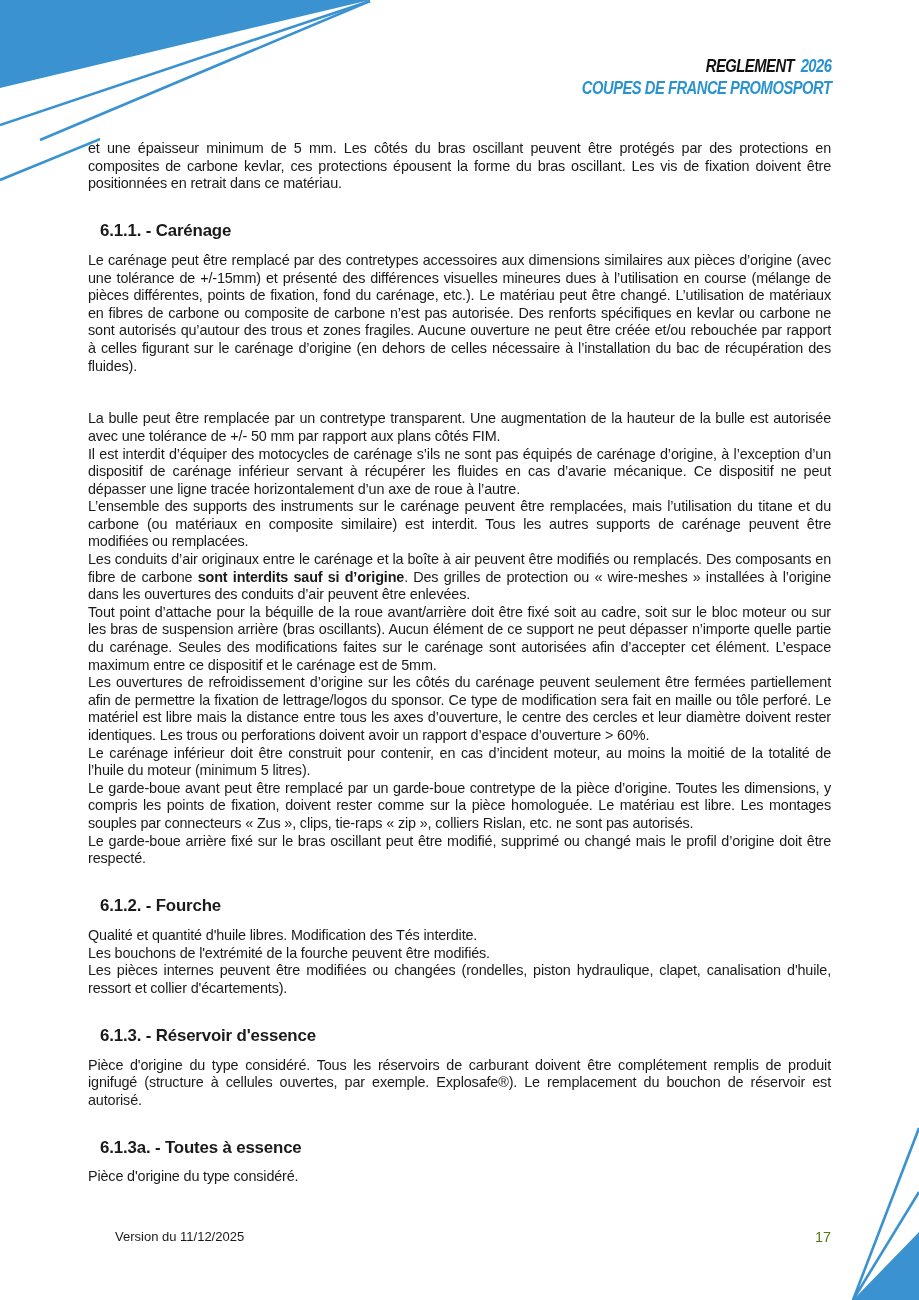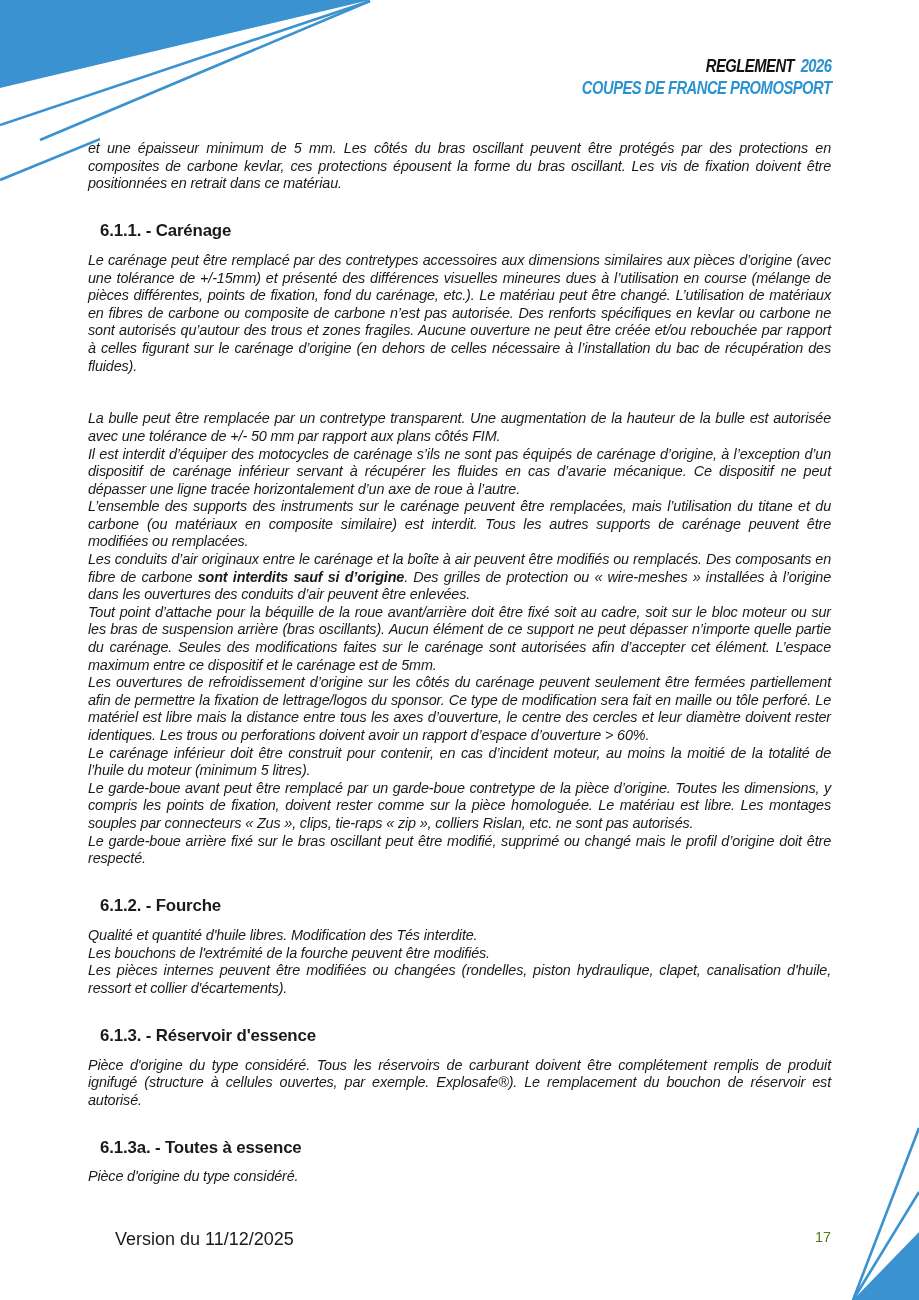--- a/index.html
+++ b/index.html
@@ -53,34 +53,34 @@
       top: 140px;
       width: 743px;
       font-size: 14.4px;
       line-height: 17.6px;
       letter-spacing: -0.15px;
     }
     .content p {
       margin: 0;
       text-align: justify;
     }
-    .content p.last { text-align-last: left; font-style: italic; }
+    .content p.last { text-align-last: left; }
     .gap { height: 17.6px; }
     .gap-double { height: 35.2px; }
     .section-heading {
       font-weight: bold;
       margin: 12px;
     }
     .bold { font-weight: bold; }
 
     .footer-version {
       position: absolute;
       left: 115px;
       top: 1229px;
-      font-size: 18px;
+      font-size: 13px;
       color: #1a1a1a;
     }
     .footer-page {
       position: absolute;
       right: 88px;
       top: 1229px;
       font-size: 14.4px;
       color: #4d7c0f;
     }
   </style>

